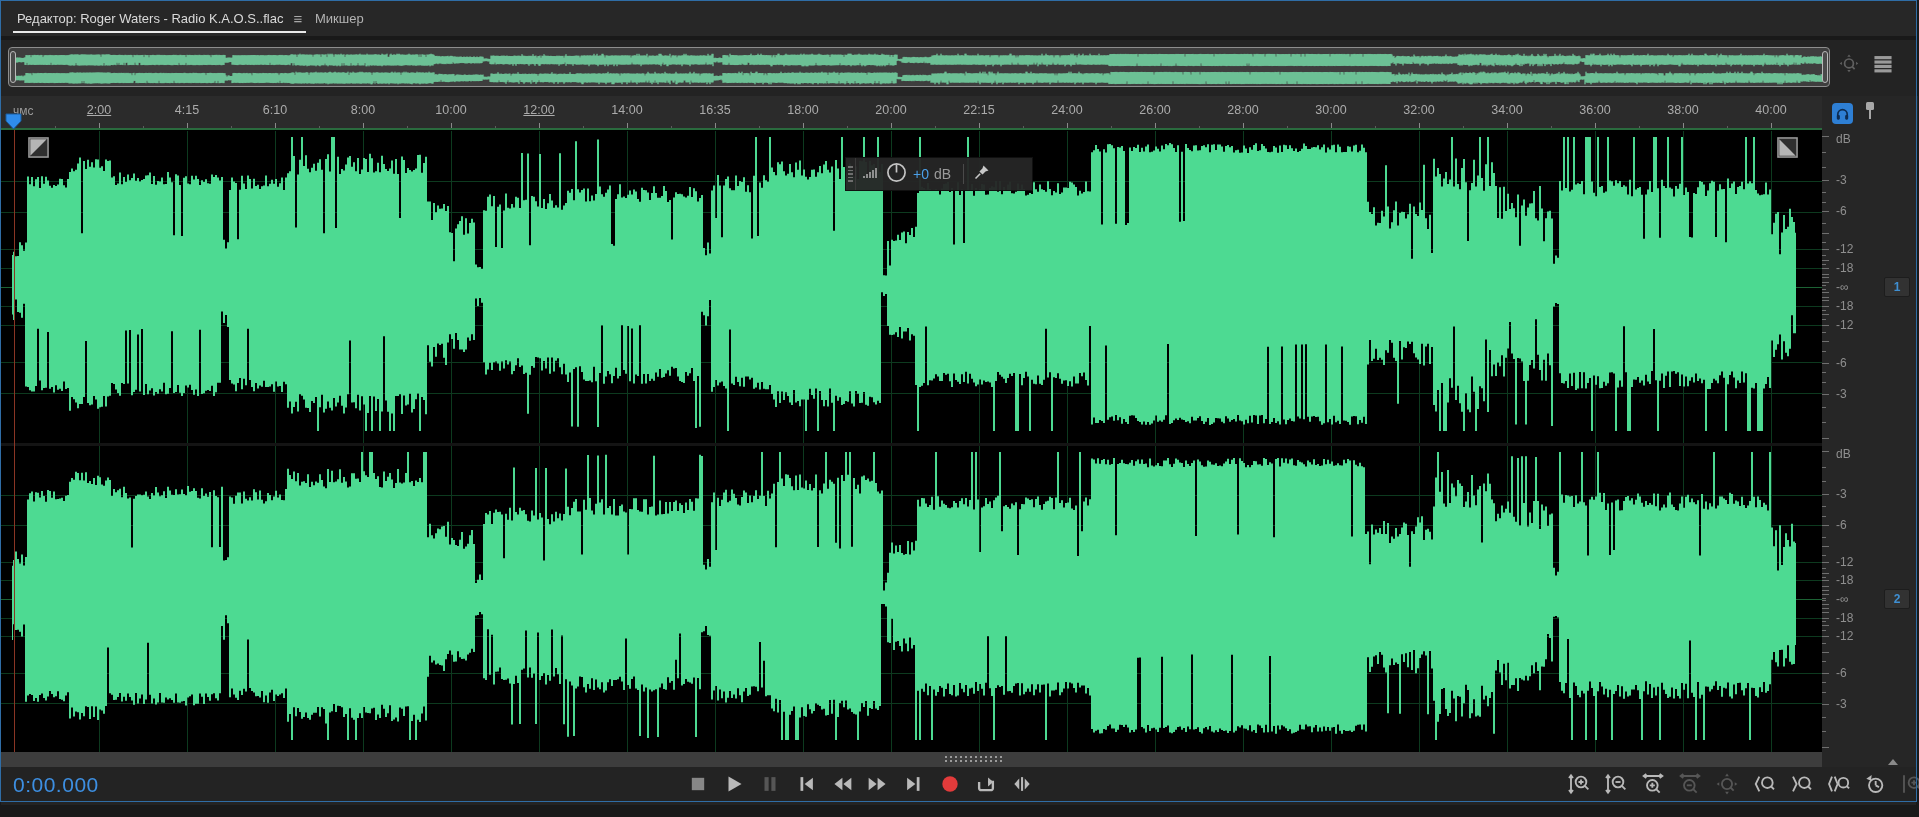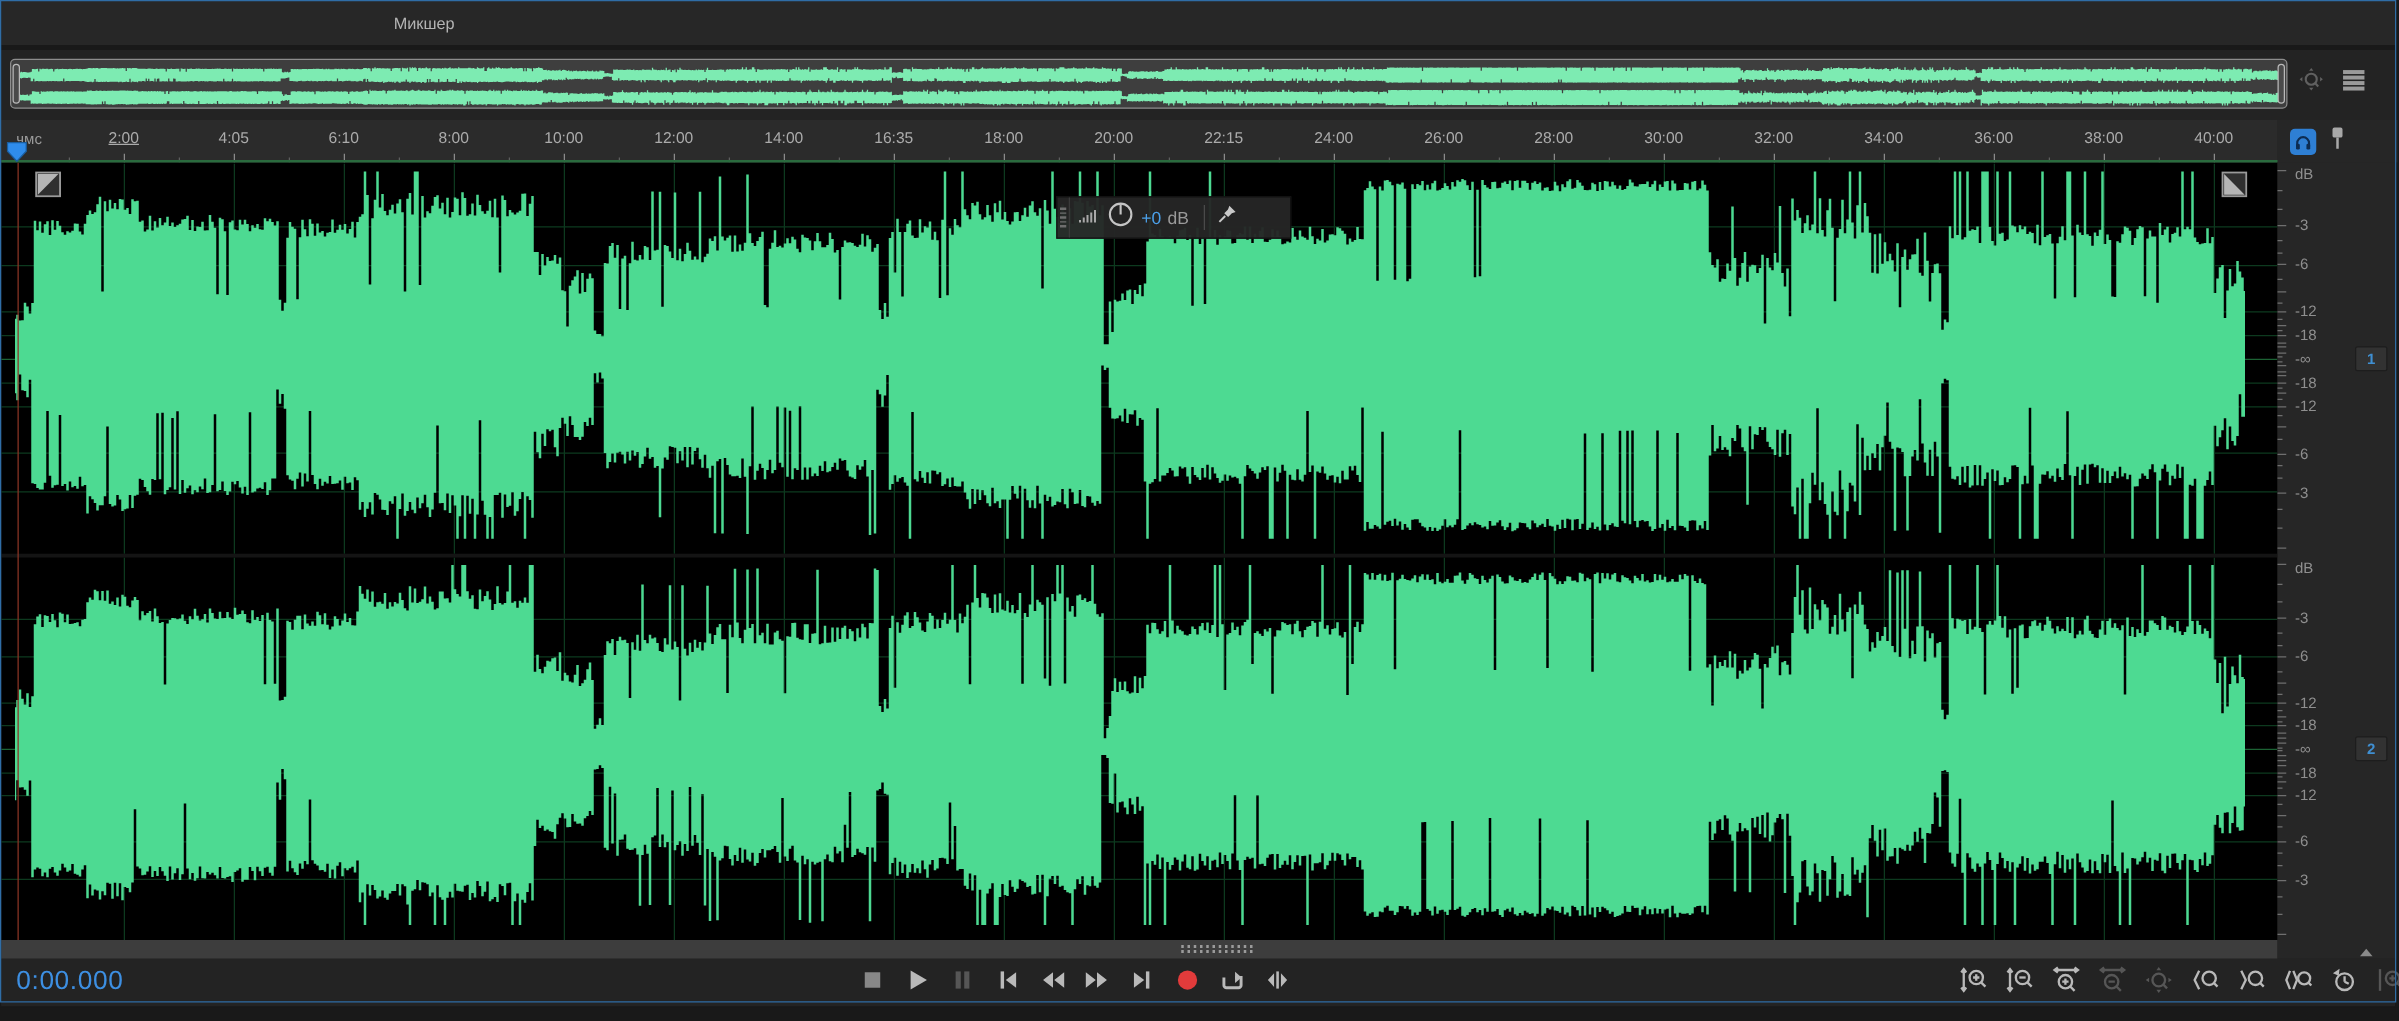--- a/index.html
+++ b/index.html
@@ -97,20 +97,25 @@
   #zoom-controls { left:1565px; gap:11px; }
 
   #below-panel { left:0; top:806px; width:1919px; height:11px; background:#191919; }
 </style>
 </head>
 <body>
 
 <div class="abs" id="content-bg"></div>
 
 <div class="abs" id="tab-bar">
+  <div class="tab active" style="left:6px; padding:0 10px;">
+    <span>Редактор: Roger Waters - Radio K.A.O.S..flac</span>
+    <span class="hamburger">≡</span>
+    <span class="underline"></span>
+  </div>
   <div class="tab" style="left:300px; padding:0 14px;">
     <span>Микшер</span>
   </div>
 </div>
 
 <div class="abs" id="overview">
   <svg id="ov-svg" width="1816" height="36">
       <svg x="0" y="4" width="1816" height="14">
         <path d="M0,4.4V9.6M1,5.7V9.6M2,4.6V9.0M3,4.5V9.6M4,5.0V9.0M5,4.9V9.4M6,4.3V9.7M7,4.7V9.3M8,4.5V9.1M9,4.6V9.1M10,4.8V9.4M11,4.9V9.3M12,5.0V9.0M13,4.7V9.2M14,4.3V11.9M15,2.1V12.0M16,2.1V9.9M17,2.3V12.1M18,2.1V11.8M19,2.0V11.7M20,4.2V11.9M21,2.0V11.9M22,2.3V11.7M23,1.9V11.9M24,1.9V12.0M25,2.1V11.9M26,2.0V11.9M27,1.9V11.8M28,2.3V11.9M29,2.2V11.7M30,1.9V11.9M31,2.1V11.8M32,4.1V11.8M33,2.3V12.0M34,2.2V11.7M35,2.0V12.0M36,2.3V12.0M37,2.1V11.9M38,2.2V11.8M39,1.9V12.0M40,2.1V9.8M41,2.1V12.1M42,2.2V11.8M43,2.3V11.8M44,2.1V11.8M45,2.0V12.0M46,2.1V11.7M47,2.3V11.7M48,2.1V11.8M49,2.1V11.8M50,2.0V11.7M51,2.0V11.8M52,2.1V11.8M53,2.0V12.0M54,2.2V11.9M55,2.3V11.8M56,2.1V11.7M57,2.2V12.1M58,1.9V12.4M59,1.7V12.5M60,1.4V12.6M61,1.3V12.3M62,1.5V12.4M63,1.6V12.7M64,1.3V12.4M65,1.5V10.1M66,1.3V12.3M67,1.4V12.4M68,1.7V12.6M69,1.8V12.6M70,1.4V12.4M71,1.3V12.5M72,1.4V12.3M73,1.4V12.5M74,1.4V12.2M75,1.5V12.5M76,1.6V12.5M77,1.6V12.3M78,1.6V12.3M79,1.6V12.3M80,1.4V12.4M81,1.5V12.3M82,1.8V12.4M83,1.6V12.4M84,1.8V12.7M85,1.5V12.4M86,1.6V12.4M87,1.4V12.7M88,1.5V12.6M89,1.6V12.6M90,3.8V12.2M91,1.4V12.6M92,1.5V12.6M93,1.4V10.0M94,1.7V12.7M95,1.3V12.2M96,1.4V12.4M97,1.3V12.6M98,1.3V12.3M99,1.7V12.7M100,2.0V12.0M101,2.0V12.0M102,1.9V12.2M103,1.9V11.8M104,1.9V11.8M105,2.0V12.2M106,2.1V9.8M107,2.0V11.8M108,1.8V9.9M109,1.8V12.0M110,2.0V11.8M111,1.9V11.8M112,2.1V12.1M113,2.2V9.8M114,1.8V12.2M115,1.9V9.9M116,2.2V9.7M117,1.9V12.2M118,2.0V12.1M119,1.9V12.0M120,1.9V11.9M121,2.1V12.1M122,4.2V11.9M123,1.9V12.1M124,2.1V9.7M125,2.2V11.9M126,1.8V12.1M127,2.2V12.2M128,2.1V9.8M129,2.2V9.9M130,2.0V12.1M131,2.0V12.1M132,1.9V12.0M133,4.1V11.9M134,1.8V12.2M135,2.0V12.1M136,2.2V12.2M137,2.0V12.1M138,4.3V12.1M139,2.0V12.0M140,2.2V12.1M141,2.0V11.9M142,1.8V11.8M143,2.1V12.0M144,2.1V12.2M145,2.2V11.8M146,1.8V11.8M147,1.9V11.8M148,1.8V12.2M149,1.9V11.9M150,2.1V11.8M151,1.9V11.9M152,2.2V11.8M153,1.9V12.1M154,2.0V12.0M155,2.2V12.1M156,2.2V11.9M157,2.1V11.8M158,2.1V11.9M159,2.0V12.0M160,2.2V12.2M161,2.0V12.2M162,1.9V12.2M163,1.8V11.8M164,2.0V12.0M165,1.8V12.0M166,2.2V12.0M167,2.1V12.2M168,2.2V9.9M169,1.8V11.9M170,1.9V12.1M171,2.2V11.9M172,2.0V11.9M173,2.1V12.1M174,2.0V11.9M175,4.1V9.9M176,1.8V12.2M177,2.1V11.8M178,1.9V12.1M179,1.9V11.9M180,2.1V11.9M181,2.0V11.9M182,2.1V12.2M183,2.2V12.1M184,1.8V12.2M185,2.1V12.1M186,1.9V11.9M187,2.2V12.1M188,1.8V12.1M189,1.9V12.2M190,2.2V12.0M191,2.0V12.2M192,2.2V11.9M193,1.8V11.9M194,2.0V12.0M195,1.9V12.0M196,2.1V12.1M197,1.8V11.8M198,2.2V11.9M199,2.2V11.8M200,4.2V11.9M201,1.9V12.1M202,2.2V12.0M203,2.0V12.0M204,1.9V12.0M205,1.9V12.2M206,1.8V11.9M207,2.2V12.1M208,1.8V11.8M209,2.1V11.9M210,2.0V12.2M211,2.2V12.2M212,1.9V11.9M213,1.9V12.0M214,2.0V9.7M215,4.7V9.7M216,4.9V9.7M217,4.4V9.7M218,4.7V9.3M219,4.4V9.1M220,4.9V9.0M221,4.5V11.7M222,2.1V11.7M223,2.2V11.8M224,2.3V11.9M225,2.2V12.0M226,2.4V12.1M227,2.2V12.1M228,2.3V11.7M229,2.3V11.7M230,2.3V11.6M231,2.1V12.0M232,2.2V11.9M233,2.2V12.0M234,2.1V11.7M235,2.3V11.6M236,2.2V11.8M237,2.2V12.0M238,2.1V11.6M239,2.2V12.0M240,2.0V11.9M241,2.1V11.8M242,2.0V11.9M243,2.0V12.1M244,2.0V11.8M245,2.2V11.8M246,2.2V11.9M247,2.0V11.7M248,2.4V12.0M249,2.3V11.7M250,2.0V11.6M251,2.3V11.7M252,2.0V12.0M253,2.4V11.8M254,2.3V11.6M255,2.3V11.9M256,2.3V11.9M257,2.0V12.0M258,1.9V12.0M259,2.2V9.8M260,2.0V12.0M261,2.3V11.8M262,2.0V11.8M263,2.1V12.1M264,2.0V11.9M265,2.2V11.8M266,2.3V11.6M267,2.4V11.8M268,2.0V11.6M269,1.9V11.6M270,2.1V11.9M271,1.9V11.9M272,2.2V11.9M273,2.3V11.8M274,2.1V12.1M275,2.0V12.1M276,2.2V12.0M277,2.4V11.6M278,2.4V11.7M279,2.1V12.2M280,1.3V10.3M281,1.3V10.0M282,1.4V12.5M283,1.8V10.2M284,1.4V12.2M285,1.7V12.6M286,4.0V12.2M287,1.5V12.1M288,1.7V12.3M289,0.7V12.5M290,1.8V12.6M291,1.3V12.4M292,1.5V12.6M293,1.3V12.8M294,1.7V12.6M295,1.6V12.2M296,1.5V13.3M297,1.7V12.7M298,1.7V12.8M299,1.5V12.5M300,1.7V12.2M301,1.7V12.6M302,3.7V12.3M303,1.7V12.7M304,1.6V12.4M305,1.4V13.3M306,1.3V12.4M307,1.4V12.2M308,1.6V12.8M309,1.4V13.3M310,3.9V12.4M311,1.2V12.3M312,1.6V12.2M313,1.5V12.4M314,1.7V10.6M315,1.2V12.4M316,4.1V12.3M317,0.7V13.3M318,1.6V12.3M319,0.7V12.2M320,1.4V12.5M321,0.7V12.2M322,1.5V12.7M323,3.8V12.8M324,1.4V12.5M325,1.2V12.5M326,1.8V13.3M327,1.3V12.5M328,1.5V12.5M329,1.6V13.3M330,0.7V12.7M331,1.6V10.2M332,1.7V12.7M333,1.3V10.1M334,4.0V12.5M335,1.7V12.3M336,1.4V12.4M337,1.5V12.7M338,1.8V12.7M339,1.6V12.7M340,1.5V10.1M341,1.5V12.7M342,1.9V12.3M343,1.4V12.3M344,1.8V12.6M345,1.2V12.5M346,1.5V12.3M347,1.7V10.1M348,1.4V12.4M349,0.7V12.5M350,1.7V12.5M351,1.5V12.4M352,1.7V12.4M353,1.6V12.5M354,1.6V10.1M355,1.8V13.3M356,0.7V13.3M357,1.6V12.2M358,1.6V13.3M359,1.6V12.2M360,1.6V12.5M361,1.6V12.7M362,1.6V12.2M363,1.5V12.5M364,1.2V12.6M365,1.2V12.3M366,1.6V12.7M367,1.6V12.8M368,1.4V12.6M369,1.9V12.7M370,1.9V12.6M371,0.7V13.3M372,1.3V12.6M373,1.8V12.2M374,1.5V12.5M375,1.5V12.6M376,0.7V12.4M377,3.8V12.3M378,3.8V12.5M379,1.5V12.4M380,0.7V12.7M381,1.8V12.5M382,1.9V12.6M383,1.2V12.6M384,1.8V12.4M385,1.7V12.6M386,0.7V12.4M387,1.3V12.2M388,0.7V12.6M389,1.3V12.6M390,1.9V12.8M391,1.3V12.8M392,1.7V12.5M393,1.6V12.4M394,1.8V12.2M395,1.8V12.1M396,1.6V12.2M397,1.5V12.4M398,0.7V12.3M399,1.5V12.5M400,1.7V12.2M401,1.8V12.2M402,1.4V12.7M403,1.8V12.3M404,1.5V12.6M405,1.4V12.8M406,1.3V12.6M407,1.6V12.3M408,3.9V12.5M409,1.4V12.2M410,4.0V12.4M411,1.3V12.7M412,1.5V12.5M413,1.8V12.8M414,1.7V12.6M415,4.0V12.7M416,1.4V12.7M417,1.8V12.6M418,1.3V12.2M419,1.3V13.3M420,0.7V12.5M421,1.3V12.4M422,1.3V12.6M423,1.8V11.2M424,2.9V11.1M425,3.0V10.5M426,2.8V10.6M427,3.3V11.2M428,2.9V10.4M429,3.3V10.6M430,3.6V10.4M431,3.1V11.1M432,3.1V10.8M433,3.5V11.2M434,3.2V10.9M435,3.3V11.2M436,3.1V10.4M437,2.8V11.0M438,3.7V10.6M439,2.9V11.1M440,2.8V10.6M441,2.9V10.9M442,3.3V9.2M443,3.7V10.4M444,3.2V10.8M445,4.0V10.2M446,3.5V10.5M447,4.1V10.3M448,3.6V10.4M449,3.8V10.0M450,3.4V10.1M451,4.0V9.9M452,4.0V10.1M453,3.5V10.0M454,4.0V10.5M455,3.8V10.3M456,3.6V10.5M457,3.8V10.2M458,4.1V10.0M459,3.4V10.2M460,3.9V10.6M461,4.0V10.3M462,4.0V10.0M463,3.3V10.3M464,4.1V10.5M465,4.1V9.9M466,3.5V10.5M467,4.1V9.9M468,4.1V10.5M469,3.4V10.1M470,3.6V10.3M471,3.6V10.0M472,3.8V8.5M473,5.5V8.4M474,5.6V8.2M475,5.3V8.2M476,5.6V8.1M477,5.7V8.6M478,5.9V8.4M479,5.9V11.0M480,2.6V11.3M481,2.8V11.3M482,2.5V11.2M483,2.5V11.3M484,3.0V9.6M485,2.7V11.5M486,2.8V11.2M487,2.7V11.0M488,3.0V11.3M489,3.0V10.9M490,2.8V11.1M491,2.6V11.0M492,2.8V11.5M493,2.5V11.4M494,2.9V11.2M495,2.9V10.9M496,2.5V11.2M497,3.1V11.1M498,2.9V11.5M499,3.0V11.5M500,3.1V11.2M501,3.0V11.1M502,3.1V12.8M503,2.6V11.0M504,2.6V11.3M505,2.9V12.8M506,2.8V11.0M507,2.7V11.0M508,2.7V11.3M509,2.8V10.9M510,3.1V11.1M511,1.2V11.2M512,2.6V11.1M513,2.8V11.4M514,2.8V11.3M515,3.1V11.0M516,2.9V11.0M517,3.1V11.4M518,2.7V12.8M519,3.0V11.2M520,2.7V11.4M521,3.1V10.9M522,1.2V11.1M523,3.1V11.3M524,2.8V12.8M525,2.6V11.0M526,4.5V10.9M527,3.0V11.4M528,3.1V12.8M529,2.5V12.8M530,4.7V11.3M531,2.6V11.1M532,3.0V11.1M533,1.2V11.3M534,2.6V11.2M535,2.7V10.9M536,2.9V11.4M537,2.7V11.1M538,3.0V11.3M539,2.9V11.4M540,2.8V10.9M541,3.0V11.2M542,3.1V11.2M543,3.0V11.3M544,3.1V11.3M545,3.1V11.1M546,2.6V11.5M547,3.1V11.0M548,2.6V12.8M549,3.0V11.4M550,2.8V11.3M551,3.0V11.3M552,2.8V10.9M553,4.6V11.1M554,2.7V9.5M555,1.2V12.8M556,2.9V10.9M557,2.9V11.1M558,2.9V11.3M559,2.8V11.1M560,3.0V11.4M561,2.9V11.2M562,3.0V12.8M563,2.8V11.1M564,2.8V11.2M565,2.5V11.5M566,2.6V11.8M567,2.7V11.4M568,2.7V11.8M569,4.4V11.4M570,2.7V11.6M571,2.4V11.4M572,2.8V11.3M573,2.2V11.6M574,2.5V11.7M575,2.6V11.7M576,2.4V11.5M577,2.3V11.6M578,2.7V13.2M579,2.2V11.7M580,2.6V11.4M581,2.6V11.5M582,2.4V11.5M583,0.8V11.4M584,2.6V11.4M585,2.4V11.8M586,0.8V11.8M587,2.8V13.2M588,2.7V11.7M589,2.4V11.6M590,2.5V11.8M591,0.8V11.7M592,0.8V11.5M593,2.3V11.6M594,4.5V13.2M595,2.4V11.3M596,2.4V11.5M597,2.7V13.2M598,2.8V11.6M599,2.7V11.6M600,2.6V11.6M601,2.3V11.6M602,2.5V11.3M603,2.7V13.2M604,2.3V11.6M605,2.5V11.3M606,2.4V13.2M607,2.7V11.3M608,2.4V11.6M609,2.8V11.4M610,2.4V11.8M611,2.3V11.6M612,2.3V11.8M613,2.6V11.6M614,2.2V11.8M615,2.4V11.4M616,2.4V11.6M617,2.3V11.7M618,2.7V11.7M619,2.3V11.5M620,4.5V11.5M621,2.6V9.6M622,2.7V11.4M623,2.3V11.4M624,2.2V11.5M625,2.5V11.5M626,0.8V11.3M627,2.8V11.3M628,0.8V11.6M629,2.3V11.4M630,2.8V13.2M631,2.3V11.7M632,2.8V11.4M633,2.2V11.7M634,2.6V11.2M635,2.5V11.6M636,0.8V11.2M637,4.3V11.7M638,2.6V11.4M639,2.7V11.3M640,2.7V11.5M641,2.7V11.4M642,2.4V11.3M643,2.8V11.2M644,2.8V11.3M645,2.8V11.7M646,2.3V11.3M647,2.8V11.4M648,0.8V11.8M649,0.8V11.7M650,0.8V13.2M651,2.2V11.3M652,2.8V9.6M653,2.7V11.8M654,2.4V11.5M655,2.4V11.3M656,2.7V13.2M657,2.6V13.2M658,2.8V11.6M659,0.8V11.8M660,4.5V11.7M661,2.6V11.5M662,2.2V11.2M663,2.5V11.5M664,2.6V11.3M665,2.3V11.7M666,4.3V11.8M667,2.6V11.2M668,2.5V11.7M669,2.6V11.5M670,2.7V11.5M671,2.3V13.2M672,2.3V11.5M673,0.8V11.3M674,2.2V11.4M675,0.8V11.6M676,2.4V11.5M677,2.4V11.8M678,2.6V11.7M679,2.7V13.2M680,2.2V11.5M681,2.4V11.3M682,2.6V11.6M683,2.5V11.5M684,2.6V11.2M685,2.8V11.3M686,2.6V11.3M687,2.6V11.7M688,2.8V11.7M689,2.4V11.7M690,2.3V11.4M691,2.7V11.7M692,2.4V11.4M693,2.2V11.6M694,2.6V11.4M695,2.6V9.5M696,2.8V11.6M697,0.8V11.7M698,2.5V11.3M699,2.5V11.4M700,2.4V11.6M701,0.8V11.2M702,0.8V13.2M703,5.1V9.0M704,4.7V9.5M705,4.9V9.3M706,5.1V8.3M707,5.0V9.5M708,4.7V9.5M709,4.5V9.4M710,5.0V9.3M711,5.1V9.2M712,2.2V11.7M713,2.0V11.7M714,2.0V11.6M715,2.3V12.0M716,2.3V11.8M717,2.4V11.7M718,4.2V9.8M719,0.7V11.8M720,2.1V12.0M721,2.0V11.9M722,2.0V11.9M723,2.1V12.0M724,2.2V12.1M725,2.1V12.0M726,2.2V12.1M727,2.5V12.0M728,2.5V11.8M729,2.3V11.6M730,2.5V12.0M731,2.3V10.6M732,2.4V11.5M733,2.0V11.7M734,2.0V12.1M735,2.1V11.8M736,2.2V11.8M737,2.3V9.6M738,2.0V9.9M739,2.1V12.0M740,0.7V11.6M741,2.4V11.7M742,2.2V11.6M743,2.3V12.1M744,2.3V11.7M745,2.0V11.8M746,2.0V11.8M747,0.7V11.6M748,2.0V11.6M749,1.9V12.0M750,0.7V11.7M751,1.9V11.9M752,2.1V11.6M753,1.9V11.9M754,2.3V11.9M755,2.0V11.7M756,2.0V11.6M757,2.4V11.7M758,2.0V11.7M759,2.5V12.0M760,2.1V13.3M761,4.4V13.3M762,2.4V11.8M763,1.9V12.0M764,4.3V11.8M765,2.0V12.1M766,2.3V11.6M767,0.7V11.7M768,0.7V12.1M769,2.4V11.5M770,2.0V11.9M771,2.4V11.6M772,2.3V12.0M773,2.2V13.3M774,1.6V12.1M775,0.7V12.2M776,1.7V12.1M777,1.7V12.5M778,1.9V12.4M779,1.8V12.5M780,1.7V12.1M781,1.6V12.1M782,1.7V12.3M783,1.7V12.2M784,1.5V12.3M785,2.0V12.3M786,1.7V12.3M787,1.7V12.2M788,1.9V12.0M789,1.6V12.2M790,0.7V12.1M791,2.0V13.3M792,1.4V13.3M793,0.7V13.3M794,1.7V12.4M795,1.6V13.3M796,1.5V13.3M797,1.7V13.3M798,1.6V12.3M799,1.5V12.4M800,1.5V12.5M801,0.7V12.5M802,1.4V12.5M803,1.9V12.5M804,1.6V12.2M805,1.9V9.9M806,1.6V12.2M807,1.5V12.4M808,0.7V12.5M809,1.5V12.4M810,1.5V12.5M811,1.9V12.1M812,1.9V12.1M813,2.0V12.1M814,1.7V12.0M815,2.0V12.4M816,1.5V12.4M817,1.7V12.2M818,1.8V12.1M819,4.0V12.5M820,1.7V12.5M821,1.4V12.5M822,1.5V12.3M823,1.8V12.4M824,1.5V12.2M825,1.7V12.3M826,1.7V12.1M827,1.6V12.3M828,1.6V12.1M829,1.7V10.1M830,1.5V12.4M831,2.0V12.1M832,1.8V12.2M833,4.0V12.0M834,1.6V12.3M835,1.9V12.4M836,1.8V12.5M837,0.7V12.0M838,0.7V12.1M839,0.7V12.3M840,0.7V13.3M841,1.7V12.3M842,2.0V12.2M843,1.8V12.4M844,1.5V12.5M845,1.8V12.4M846,1.5V12.2M847,1.6V12.1M848,0.7V12.3M849,1.6V10.0M850,1.5V12.2M851,1.9V13.3M852,1.8V12.1M853,1.7V12.5M854,1.7V13.3M855,1.6V12.6M856,1.9V12.2M857,1.7V12.1M858,0.7V12.0M859,1.5V12.0M860,1.5V12.3M861,1.6V12.0M862,1.7V12.2M863,1.6V12.1M864,0.7V12.5M865,1.8V12.3M866,1.5V13.3M867,1.7V12.6M868,2.0V12.5M869,2.0V13.3M870,1.9V12.0M871,0.7V13.3M872,1.5V12.4M873,1.4V12.3M874,2.0V13.3M875,1.8V12.2M876,1.8V12.2M877,1.9V12.1M878,1.8V10.2M879,3.8V12.4M880,2.0V12.2M881,2.0V12.4M882,4.0V12.6M883,2.0V12.5M884,1.5V12.0M885,1.7V12.1M886,1.7V8.0M887,5.9V7.5M888,6.1V7.8M889,5.9V8.2M890,5.7V8.3M891,5.9V9.6M892,4.3V9.6M893,3.8V9.9M894,4.1V9.9M895,3.9V10.1M896,4.1V9.8M897,4.4V9.6M898,4.1V8.8M899,4.4V9.9M900,4.4V10.0M901,4.2V9.8M902,3.9V10.0M903,3.9V10.2M904,4.0V9.7M905,4.4V9.6M906,4.0V9.7M907,4.2V10.2M908,4.5V10.0M909,4.2V9.9M910,4.0V9.6M911,4.4V10.0M912,4.2V9.9M913,4.3V8.6M914,3.8V10.2M915,3.8V9.6M916,4.3V10.2M917,4.3V10.2M918,4.3V9.9M919,3.9V10.1M920,3.8V11.8M921,2.5V11.6M922,2.6V11.8M923,2.1V11.6M924,2.3V11.4M925,2.1V11.8M926,0.7V11.8M927,2.5V11.7M928,2.5V11.6M929,2.5V11.8M930,0.7V11.8M931,2.3V11.8M932,2.3V11.6M933,2.4V11.8M934,2.5V11.6M935,2.2V11.5M936,2.3V11.8M937,2.5V11.7M938,2.4V11.8M939,2.5V11.5M940,2.5V11.9M941,2.2V11.7M942,2.5V11.9M943,2.4V11.6M944,2.4V11.6M945,2.1V11.8M946,2.6V11.5M947,0.7V11.5M948,2.3V11.6M949,2.5V11.5M950,2.3V11.5M951,2.1V11.9M952,2.4V11.5M953,2.6V11.7M954,0.7V11.6M955,0.7V11.7M956,2.3V11.8M957,2.2V11.8M958,2.5V11.8M959,2.4V11.7M960,2.5V11.9M961,2.5V11.8M962,2.2V11.4M963,2.6V11.5M964,2.3V11.4M965,2.5V11.9M966,2.5V11.5M967,0.7V11.7M968,2.4V11.9M969,2.4V11.8M970,2.3V11.9M971,2.2V11.5M972,2.3V11.7M973,2.6V11.5M974,2.6V11.6M975,2.1V13.3M976,2.4V11.7M977,2.1V11.9M978,2.2V11.8M979,4.2V11.9M980,2.4V11.7M981,2.3V11.5M982,2.4V13.3M983,2.2V11.9M984,2.2V11.6M985,2.1V11.4M986,2.2V11.7M987,2.3V11.8M988,4.3V11.4M989,2.5V11.8M990,2.3V13.3M991,2.5V11.8M992,2.3V11.8M993,2.3V11.7M994,2.4V11.5M995,2.2V11.7M996,2.6V11.5M997,2.3V11.6M998,2.3V11.6M999,0.7V11.8M1000,0.7V11.8M1001,2.5V9.6M1002,2.5V11.6M1003,2.2V11.7M1004,2.5V11.6M1005,4.5V11.6M1006,2.4V11.7M1007,4.3V9.8M1008,2.6V11.6M1009,2.1V11.6M1010,2.5V11.8M1011,2.2V11.7M1012,2.3V11.8M1013,2.5V11.6M1014,2.3V11.6M1015,2.1V11.7M1016,2.1V11.7M1017,2.2V13.3M1018,2.1V11.5M1019,2.2V11.7M1020,2.5V11.7M1021,2.1V11.5M1022,2.4V11.6M1023,2.5V9.7M1024,2.4V11.6M1025,2.4V11.5M1026,2.6V9.7M1027,2.5V13.3M1028,2.3V11.5M1029,2.4V11.4M1030,2.5V11.7M1031,0.7V9.6M1032,2.5V11.5M1033,2.6V11.5M1034,2.3V11.8M1035,0.7V11.4M1036,2.1V13.3M1037,2.1V11.4M1038,2.5V11.6M1039,2.5V11.6M1040,2.1V11.9M1041,2.3V11.5M1042,2.3V9.7M1043,4.4V11.5M1044,2.3V11.8M1045,2.4V11.9M1046,2.1V11.5M1047,2.2V10.6M1048,2.4V11.8M1049,4.4V11.8M1050,2.5V11.6M1051,2.4V11.7M1052,2.3V11.6M1053,2.2V11.5M1054,2.4V13.3M1055,2.1V11.9M1056,2.5V11.6M1057,2.1V11.5M1058,2.1V11.6M1059,2.3V11.9M1060,0.7V13.3M1061,2.1V11.7M1062,0.7V11.8M1063,2.3V11.8M1064,2.5V11.9M1065,2.1V9.6M1066,4.3V11.5M1067,2.1V11.6M1068,0.7V11.4M1069,2.5V11.4M1070,2.4V11.4M1071,2.1V11.7M1072,0.7V11.5M1073,2.5V11.8M1074,2.5V11.7M1075,2.1V11.9M1076,2.5V11.7M1077,2.4V11.4M1078,2.5V11.7M1079,0.7V11.7M1080,2.1V11.8M1081,2.5V11.9M1082,2.2V11.4M1083,2.2V11.5M1084,2.1V11.7M1085,2.6V11.8M1086,2.1V11.7M1087,2.6V11.6M1088,0.7V11.7M1089,2.6V11.8M1090,2.2V11.4M1091,2.4V11.6M1092,2.4V11.5M1093,2.2V11.7M1094,2.2V11.5M1095,2.5V11.9M1096,2.2V11.5M1097,2.2V11.9M1098,2.2V12.9M1099,1.0V13.1M1100,1.1V13.1M1101,1.0V12.8M1102,1.0V13.0M1103,0.9V13.1M1104,1.0V12.9M1105,1.1V13.0M1106,1.1V12.9M1107,0.9V12.9M1108,1.2V13.1M1109,0.9V13.1M1110,0.9V13.1M1111,1.1V13.0M1112,0.9V13.1M1113,1.1V13.0M1114,0.9V13.0M1115,0.9V13.0M1116,1.1V12.9M1117,0.9V12.9M1118,1.1V12.9M1119,1.1V12.9M1120,1.0V13.1M1121,1.1V13.0M1122,1.1V13.0M1123,1.1V13.1M1124,1.1V13.1M1125,1.0V12.9M1126,0.9V10.5M1127,3.7V12.9M1128,1.0V13.0M1129,1.0V12.9M1130,1.1V12.9M1131,1.0V13.1M1132,1.2V12.9M1133,0.9V13.0M1134,1.0V12.9M1135,0.9V13.0M1136,1.1V12.9M1137,1.1V13.0M1138,1.1V13.0M1139,1.0V13.1M1140,1.0V12.9M1141,1.2V12.9M1142,1.0V12.8M1143,1.0V12.9M1144,1.1V13.1M1145,0.9V12.8M1146,1.2V12.9M1147,1.1V12.9M1148,0.9V13.0M1149,0.9V12.9M1150,1.0V10.4M1151,1.0V13.0M1152,1.0V12.9M1153,1.1V12.9M1154,1.0V13.0M1155,1.0V13.0M1156,1.0V12.9M1157,1.2V12.9M1158,1.1V13.1M1159,1.1V12.9M1160,1.0V13.1M1161,1.1V13.1M1162,1.0V12.9M1163,1.1V12.8M1164,1.1V12.8M1165,0.9V10.5M1166,1.0V12.8M1167,0.9V12.8M1168,1.0V12.9M1169,1.0V13.0M1170,1.0V13.0M1171,1.0V13.0M1172,1.0V12.9M1173,0.9V13.0M1174,3.6V13.0M1175,1.0V13.1M1176,1.0V13.1M1177,1.0V12.8M1178,1.0V12.8M1179,1.1V13.0M1180,1.0V12.9M1181,1.0V12.9M1182,0.9V13.1M1183,1.2V13.1M1184,1.1V12.9M1185,1.1V12.9M1186,1.2V12.9M1187,1.1V13.0M1188,1.0V12.9M1189,0.9V13.1M1190,0.9V10.4M1191,1.1V12.9M1192,1.0V12.9M1193,1.1V13.0M1194,1.0V13.0M1195,1.0V13.0M1196,1.0V13.0M1197,0.9V12.9M1198,1.1V13.0M1199,1.1V13.0M1200,1.1V13.0M1201,1.0V13.1M1202,1.0V13.0M1203,3.5V12.9M1204,0.9V13.1M1205,1.0V13.0M1206,1.1V13.0M1207,1.1V13.1M1208,1.1V12.9M1209,0.9V12.9M1210,1.1V13.1M1211,1.0V12.9M1212,1.0V12.8M1213,0.9V12.9M1214,0.9V12.9M1215,1.1V13.1M1216,1.0V13.1M1217,1.1V12.9M1218,1.0V12.9M1219,1.0V13.0M1220,1.0V13.1M1221,1.0V12.9M1222,1.0V13.1M1223,0.9V13.0M1224,0.9V13.1M1225,1.0V12.9M1226,1.0V13.1M1227,1.1V13.0M1228,1.1V13.1M1229,1.1V12.9M1230,0.9V13.0M1231,1.0V13.1M1232,1.1V12.9M1233,0.9V12.8M1234,0.9V13.0M1235,1.0V13.0M1236,0.9V10.5M1237,0.9V12.8M1238,1.1V10.5M1239,1.0V13.0M1240,0.9V12.9M1241,1.2V12.9M1242,3.5V13.1M1243,0.9V13.0M1244,1.2V13.0M1245,0.9V12.9M1246,0.9V12.9M1247,0.9V13.0M1248,1.1V13.1M1249,1.0V13.0M1250,1.1V13.1M1251,1.1V12.9M1252,1.1V13.0M1253,0.9V12.9M1254,3.6V12.9M1255,1.1V12.9M1256,0.9V12.9M1257,0.9V12.9M1258,0.9V13.0M1259,0.9V13.0M1260,1.0V12.9M1261,0.9V13.1M1262,1.1V13.0M1263,0.9V13.0M1264,1.1V12.9M1265,3.6V13.0M1266,0.9V13.0M1267,1.0V12.9M1268,1.1V13.1M1269,1.2V12.9M1270,1.1V13.1M1271,1.1V12.9M1272,1.0V13.1M1273,1.1V12.9M1274,1.1V13.1M1275,1.0V13.0M1276,1.1V13.0M1277,1.1V12.9M1278,0.9V12.9M1279,1.0V12.9M1280,3.6V12.8M1281,1.1V12.9M1282,1.0V12.9M1283,1.0V13.1M1284,1.2V13.0M1285,1.2V12.9M1286,0.9V13.1M1287,1.0V12.8M1288,1.1V13.0M1289,1.0V12.9M1290,3.7V12.9M1291,1.0V12.9M1292,0.9V13.1M1293,1.0V13.1M1294,3.6V13.0M1295,0.9V12.9M1296,0.9V12.9M1297,0.9V13.1M1298,1.0V13.0M1299,1.0V13.0M1300,1.0V13.1M1301,0.9V13.0M1302,1.0V12.9M1303,1.1V13.1M1304,1.0V13.1M1305,1.1V13.0M1306,1.2V13.0M1307,0.9V13.1M1308,0.9V13.0M1309,1.2V12.9M1310,1.1V13.0M1311,1.2V13.0M1312,1.0V13.1M1313,1.0V12.9M1314,1.0V13.0M1315,1.0V13.1M1316,1.0V13.1M1317,1.0V12.9M1318,0.9V12.9M1319,3.5V13.1M1320,1.0V12.9M1321,1.0V13.1M1322,0.9V12.9M1323,1.1V13.0M1324,1.1V13.1M1325,1.0V12.8M1326,0.9V13.0M1327,1.1V13.0M1328,0.9V13.0M1329,1.0V13.0M1330,1.0V13.0M1331,0.9V12.9M1332,1.2V13.0M1333,0.9V12.8M1334,1.1V12.9M1335,1.2V12.9M1336,1.1V13.0M1337,0.9V13.0M1338,1.0V12.9M1339,3.5V12.8M1340,1.1V13.1M1341,1.2V13.1M1342,1.1V13.0M1343,0.9V13.1M1344,0.9V12.8M1345,1.2V12.9M1346,1.0V13.0M1347,1.0V13.1M1348,1.1V13.0M1349,0.9V13.0M1350,1.0V13.0M1351,1.0V12.9M1352,3.7V13.1M1353,1.0V13.1M1354,1.0V12.9M1355,1.0V13.0M1356,1.1V13.0M1357,0.9V13.1M1358,1.0V13.0M1359,0.9V12.9M1360,1.1V12.9M1361,1.0V12.9M1362,1.2V12.9M1363,1.1V13.0M1364,1.0V12.9M1365,1.2V12.9M1366,1.1V13.0M1367,0.9V13.1M1368,1.1V13.1M1369,0.9V12.9M1370,1.0V13.0M1371,1.1V13.1M1372,1.0V13.0M1373,1.1V13.1M1374,0.9V12.9M1375,1.0V13.1M1376,1.1V13.1M1377,1.2V12.9M1378,1.0V13.0M1379,1.0V13.0M1380,0.9V10.3M1381,1.5V10.3M1382,3.3V9.2M1383,2.9V10.9M1384,5.0V10.7M1385,3.8V12.5M1386,2.9V10.3M1387,2.9V10.4M1388,3.1V10.3M1389,3.2V10.9M1390,3.4V10.7M1391,3.0V10.9M1392,2.8V12.5M1393,3.4V10.6M1394,3.1V10.3M1395,3.5V10.8M1396,3.3V10.7M1397,3.0V11.0M1398,3.0V10.5M1399,3.8V11.1M1400,3.8V11.0M1401,3.3V11.0M1402,3.8V8.9M1403,1.5V10.4M1404,2.9V10.9M1405,3.9V10.5M1406,3.1V10.6M1407,3.4V10.6M1408,3.1V10.7M1409,4.6V12.5M1410,3.4V10.9M1411,2.8V10.4M1412,2.8V10.5M1413,3.7V10.2M1414,3.0V11.2M1415,2.9V10.8M1416,3.7V11.2M1417,2.8V12.4M1418,2.9V11.1M1419,2.8V10.6M1420,2.8V11.0M1421,3.4V10.5M1422,3.4V10.7M1423,2.9V10.5M1424,3.1V10.2M1425,3.0V11.0M1426,2.8V10.2M1427,2.9V10.8M1428,3.6V10.8M1429,3.1V10.7M1430,3.6V11.1M1431,3.7V10.6M1432,3.0V10.6M1433,3.7V10.9M1434,2.9V10.6M1435,1.5V10.8M1436,3.4V10.4M1437,3.0V11.1M1438,3.7V10.8M1439,2.9V10.2M1440,3.2V10.8M1441,3.6V10.9M1442,3.8V10.2M1443,3.7V10.3M1444,3.8V10.3M1445,3.4V10.3M1446,3.9V10.3M1447,3.0V11.9M1448,1.4V11.9M1449,1.6V12.7M1450,1.9V11.8M1451,1.6V12.6M1452,1.3V11.8M1453,2.5V11.6M1454,0.7V12.0M1455,2.1V12.0M1456,1.4V11.7M1457,1.5V12.0M1458,1.3V13.3M1459,1.3V12.4M1460,0.7V12.5M1461,1.6V12.7M1462,1.4V11.9M1463,1.6V12.2M1464,2.5V11.8M1465,1.3V11.8M1466,1.4V11.7M1467,2.4V12.4M1468,1.6V12.1M1469,1.3V9.8M1470,1.3V10.1M1471,1.6V12.5M1472,1.5V12.4M1473,1.4V11.5M1474,1.5V12.5M1475,1.8V11.6M1476,2.2V13.3M1477,1.7V11.8M1478,2.0V12.4M1479,1.7V11.7M1480,1.3V11.6M1481,0.7V12.5M1482,2.1V12.6M1483,1.9V13.3M1484,1.9V9.9M1485,0.7V11.8M1486,1.9V12.1M1487,2.2V12.2M1488,1.6V11.6M1489,2.1V12.7M1490,2.4V11.6M1491,2.2V12.3M1492,2.5V12.4M1493,2.2V12.3M1494,2.0V11.8M1495,2.5V13.3M1496,2.1V11.5M1497,1.8V12.0M1498,1.4V12.4M1499,2.1V12.1M1500,2.2V12.6M1501,3.7V13.3M1502,2.2V12.6M1503,2.0V11.9M1504,2.4V11.6M1505,1.4V10.3M1506,1.7V11.7M1507,0.7V12.0M1508,2.4V12.2M1509,1.9V13.2M1510,2.9V10.8M1511,2.7V13.1M1512,3.0V11.2M1513,0.8V11.7M1514,2.9V10.6M1515,2.7V11.0M1516,2.7V10.5M1517,3.4V10.5M1518,2.6V10.5M1519,3.2V13.2M1520,2.3V11.5M1521,0.9V10.9M1522,2.6V13.1M1523,3.1V11.6M1524,3.4V11.4M1525,3.2V10.8M1526,2.9V10.9M1527,0.9V13.2M1528,2.3V11.4M1529,2.9V13.2M1530,3.4V11.5M1531,2.6V13.2M1532,3.0V10.6M1533,0.8V11.1M1534,2.4V13.1M1535,0.9V11.1M1536,3.2V11.7M1537,4.5V10.9M1538,3.4V11.3M1539,3.0V11.2M1540,3.4V13.1M1541,2.9V10.7M1542,3.2V11.0M1543,2.9V11.6M1544,0.8V11.3M1545,2.8V11.0M1546,2.6V11.3M1547,3.2V11.6M1548,2.4V11.0M1549,0.8V10.7M1550,3.1V11.4M1551,2.5V10.9M1552,2.4V10.6M1553,2.9V9.2M1554,3.0V11.2M1555,3.3V11.1M1556,2.7V11.3M1557,2.9V11.4M1558,2.6V11.1M1559,2.7V11.4M1560,2.8V11.1M1561,2.9V11.4M1562,0.8V11.6M1563,2.3V11.5M1564,2.5V10.7M1565,3.3V10.9M1566,3.1V11.3M1567,3.1V10.8M1568,2.6V10.5M1569,3.3V8.7M1570,5.5V7.9M1571,5.4V9.0M1572,5.4V9.1M1573,5.0V8.9M1574,5.4V11.7M1575,2.1V11.8M1576,2.2V11.8M1577,2.2V11.9M1578,2.6V11.4M1579,2.2V11.9M1580,0.7V13.3M1581,2.1V12.0M1582,0.7V10.6M1583,0.7V11.7M1584,2.6V11.4M1585,2.1V11.6M1586,2.4V11.8M1587,2.1V11.8M1588,2.2V11.7M1589,0.7V11.7M1590,2.3V13.3M1591,2.6V11.4M1592,2.5V11.8M1593,2.4V11.8M1594,2.4V12.0M1595,2.2V11.6M1596,2.1V11.8M1597,0.7V11.4M1598,2.2V13.3M1599,2.5V11.8M1600,0.7V11.9M1601,2.1V13.3M1602,2.3V11.4M1603,0.7V11.8M1604,2.0V11.9M1605,2.3V11.7M1606,2.2V11.5M1607,2.1V11.4M1608,2.5V11.5M1609,4.5V11.5M1610,2.4V11.4M1611,2.0V11.5M1612,2.6V11.5M1613,2.2V12.0M1614,2.4V12.0M1615,2.4V11.5M1616,2.4V11.8M1617,2.1V11.7M1618,2.2V11.4M1619,2.1V11.6M1620,2.1V12.0M1621,2.2V13.3M1622,0.7V11.4M1623,2.5V11.5M1624,2.4V12.0M1625,2.6V11.7M1626,2.1V11.8M1627,2.1V11.7M1628,2.6V11.5M1629,2.4V11.8M1630,2.1V13.3M1631,2.5V12.0M1632,2.0V11.8M1633,2.0V11.9M1634,2.1V11.8M1635,2.6V11.7M1636,2.1V11.6M1637,0.7V11.9M1638,2.5V11.4M1639,2.5V13.3M1640,2.3V11.6M1641,2.1V12.0M1642,2.3V11.4M1643,2.6V13.3M1644,2.5V11.7M1645,2.5V10.6M1646,2.6V11.5M1647,2.1V13.3M1648,2.5V11.7M1649,2.1V11.9M1650,2.6V11.5M1651,2.0V11.5M1652,2.4V11.7M1653,2.3V11.8M1654,2.5V12.0M1655,2.5V11.8M1656,2.3V11.8M1657,0.7V11.7M1658,2.0V11.5M1659,2.4V11.4M1660,2.5V11.4M1661,2.1V11.7M1662,4.1V11.6M1663,2.5V11.9M1664,2.1V11.8M1665,2.3V11.9M1666,2.3V11.9M1667,2.4V11.7M1668,2.0V13.3M1669,2.2V13.3M1670,2.2V11.6M1671,2.4V9.8M1672,2.4V11.5M1673,2.2V11.7M1674,2.5V11.8M1675,2.1V11.9M1676,2.2V11.5M1677,2.1V11.6M1678,0.7V11.7M1679,2.6V11.8M1680,2.2V11.7M1681,0.7V11.9M1682,2.4V12.0M1683,2.1V11.5M1684,2.5V11.6M1685,2.2V12.0M1686,2.5V11.5M1687,2.3V13.3M1688,2.6V11.6M1689,2.0V11.7M1690,2.3V12.0M1691,2.1V11.5M1692,2.1V11.4M1693,2.6V11.7M1694,0.7V11.7M1695,0.7V11.9M1696,2.0V11.9M1697,2.6V11.6M1698,2.5V11.9M1699,2.3V11.4M1700,2.2V11.9M1701,2.1V12.0M1702,2.0V11.8M1703,2.3V11.8M1704,2.2V11.8M1705,2.4V13.3M1706,0.7V11.4M1707,4.4V11.8M1708,2.3V11.7M1709,2.2V11.9M1710,0.7V11.4M1711,2.1V11.8M1712,2.2V12.0M1713,2.1V11.9M1714,2.4V11.9M1715,2.2V9.7M1716,2.4V11.6M1717,4.4V11.4M1718,2.2V11.9M1719,2.2V11.4M1720,2.5V13.3M1721,2.2V12.0M1722,2.3V11.4M1723,2.6V11.5M1724,2.4V12.0M1725,2.6V11.7M1726,2.3V11.4M1727,2.6V11.9M1728,2.2V11.5M1729,2.2V11.6M1730,0.7V11.6M1731,2.6V13.3M1732,2.2V11.8M1733,2.5V11.5M1734,2.3V11.4M1735,2.2V11.9M1736,2.4V11.8M1737,2.5V11.7M1738,2.1V11.8M1739,2.6V11.7M1740,2.1V11.6M1741,2.4V12.0M1742,2.5V11.7M1743,2.1V13.3M1744,2.3V11.7M1745,2.2V11.8M1746,2.1V11.7M1747,2.1V11.6M1748,2.3V12.0M1749,2.4V11.8M1750,2.1V11.8M1751,2.5V11.8M1752,2.1V13.3M1753,0.7V11.7M1754,2.5V9.7M1755,2.0V11.4M1756,2.0V11.9M1757,2.2V11.7M1758,2.3V11.7M1759,2.3V11.9M1760,2.4V11.4M1761,2.4V11.7M1762,2.6V11.9M1763,2.3V11.4M1764,4.3V11.5M1765,2.3V11.9M1766,2.4V9.7M1767,4.3V12.0M1768,2.5V11.7M1769,2.5V13.3M1770,2.2V11.7M1771,2.3V12.0M1772,2.0V11.9M1773,2.4V9.8M1774,2.5V11.7M1775,2.5V11.5M1776,0.7V11.9M1777,2.2V13.3M1778,2.6V11.6M1779,2.3V11.8M1780,2.0V11.8M1781,2.3V11.4M1782,2.3V11.5M1783,4.4V9.5M1784,2.4V11.8M1785,2.0V9.7M1786,2.0V11.8M1787,2.1V11.6M1788,2.6V11.5M1789,2.4V11.8M1790,2.0V10.0M1791,5.0V10.3M1792,4.0V10.9M1793,3.5V10.5M1794,3.6V8.9M1795,3.9V10.4M1796,4.0V10.7M1797,3.4V10.5M1798,3.9V10.1M1799,3.6V10.8M1800,3.3V10.2M1801,3.4V10.8M1802,3.2V10.6M1803,3.3V10.1M1804,3.8V10.3M1805,3.2V10.5M1806,4.0V10.9M1807,3.5V10.8M1808,3.8V10.9M1809,3.4V10.5M1810,3.3V10.7M1811,4.0V10.9M1812,3.2V10.6M1813,3.5V10.3M1814,3.7V10.7M1815,3.1V10.9M1816,3.8V9.0" stroke="#7debb2" stroke-width="1"></path>
       </svg>
@@ -138,25 +143,25 @@
           <rect x="2" y="13.3" width="14" height="2.6"></rect>
         </g>
     </svg>
   </span>
 </div>
 
 <div class="abs" id="ruler">
   <span id="ruler-unit">чмс</span>
   <div id="ruler-labels">
       <span class="ruler-label" style="left: 98px; text-decoration: underline;">2:00</span>
-      <span class="ruler-label" style="left: 186px;">4:05</span>
+      <span class="ruler-label" style="left: 186px;">4:15</span>
       <span class="ruler-label" style="left: 274px;">6:10</span>
       <span class="ruler-label" style="left: 362px;">8:00</span>
       <span class="ruler-label" style="left: 450px;">10:00</span>
-      <span class="ruler-label" style="left: 538px;">12:00</span>
+      <span class="ruler-label" style="left: 538px; text-decoration: underline;">12:00</span>
       <span class="ruler-label" style="left: 626px;">14:00</span>
       <span class="ruler-label" style="left: 714px;">16:35</span>
       <span class="ruler-label" style="left: 802px;">18:00</span>
       <span class="ruler-label" style="left: 890px;">20:00</span>
       <span class="ruler-label" style="left: 978px;">22:15</span>
       <span class="ruler-label" style="left: 1066px;">24:00</span>
       <span class="ruler-label" style="left: 1154px;">26:00</span>
       <span class="ruler-label" style="left: 1242px;">28:00</span>
       <span class="ruler-label" style="left: 1330px;">30:00</span>
       <span class="ruler-label" style="left: 1418px;">32:00</span>

